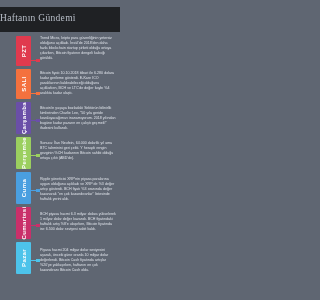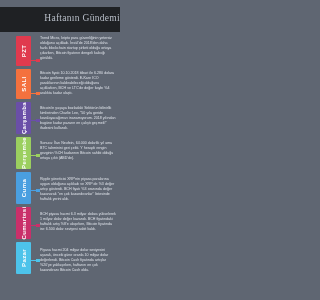--- a/index.html
+++ b/index.html
@@ -26,21 +26,21 @@
   #header-band {
     position: absolute;
     left: 0; top: 7px;
     width: 120px; height: 25px;
     background: #1f2124;
   }
   #header-title {
     position: absolute;
     left: 0; top: 13px;
     width: 120px;
-    text-align: right;
+    text-align: left;
     color: #b9bfc9;
     font-size: 9.5px;
     font-family: "Liberation Serif", serif;
     letter-spacing: 0.3px;
     white-space: nowrap;
   }
 
   
   .row {
     position: absolute;

